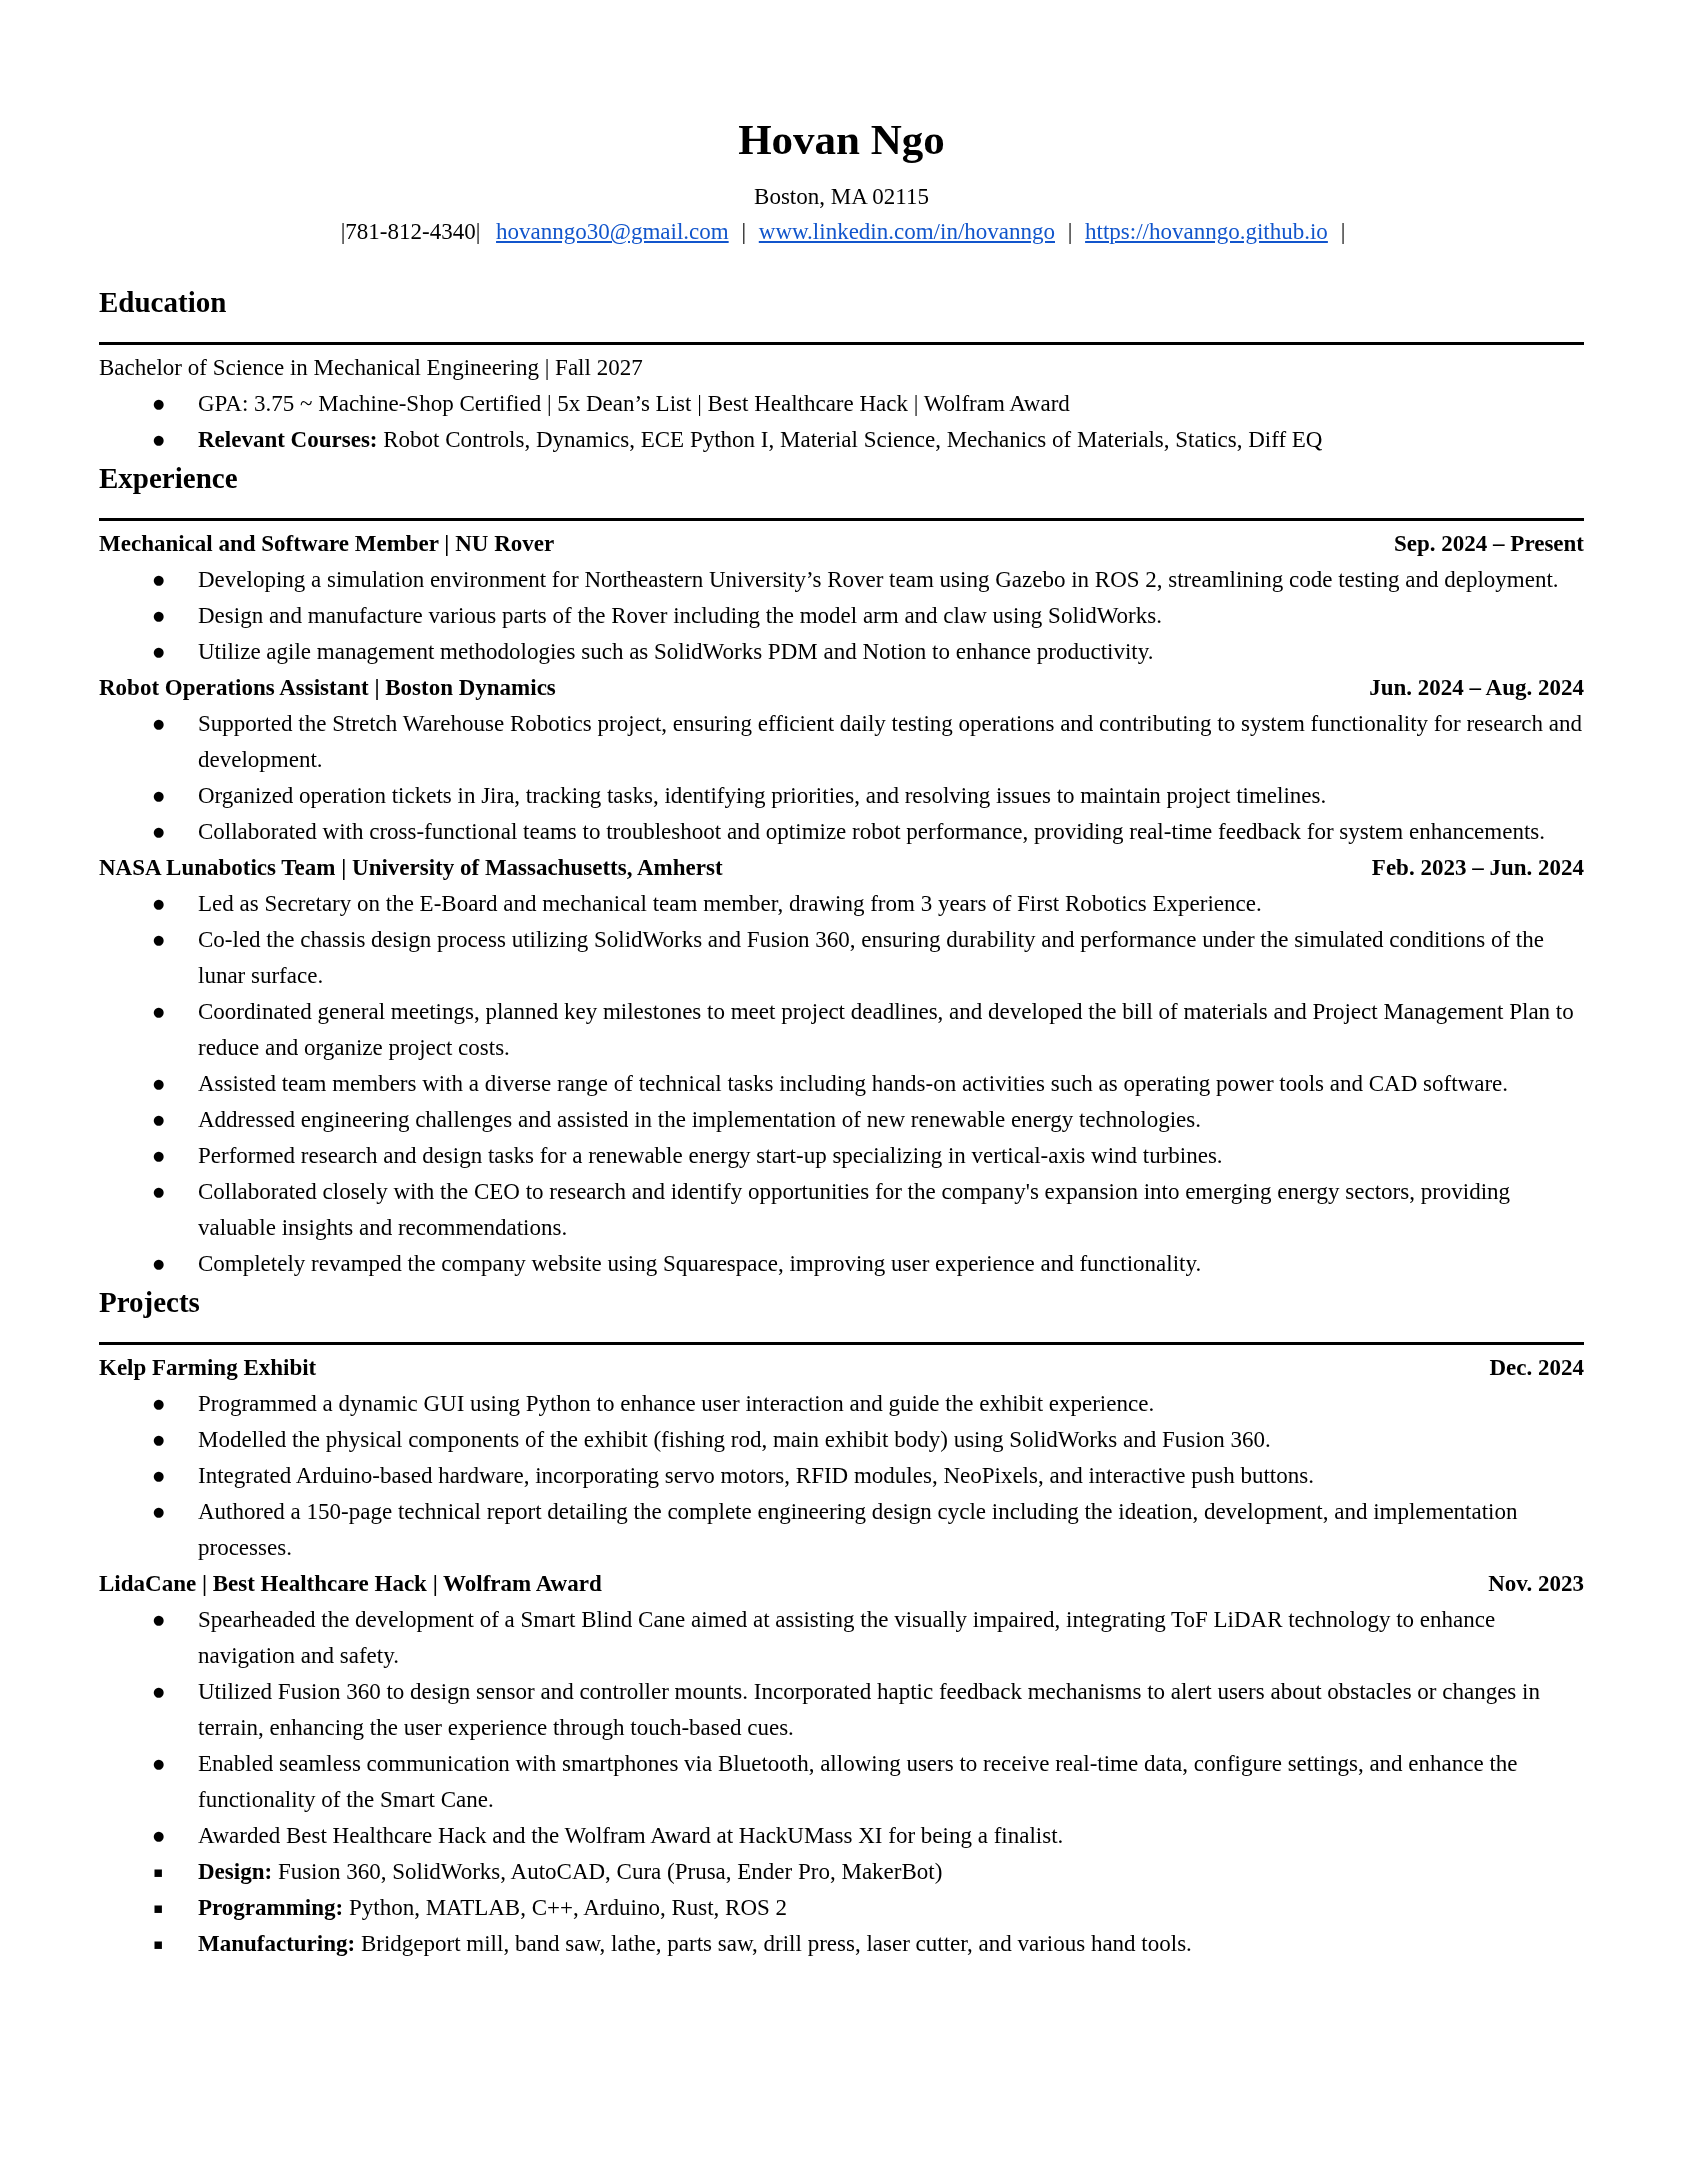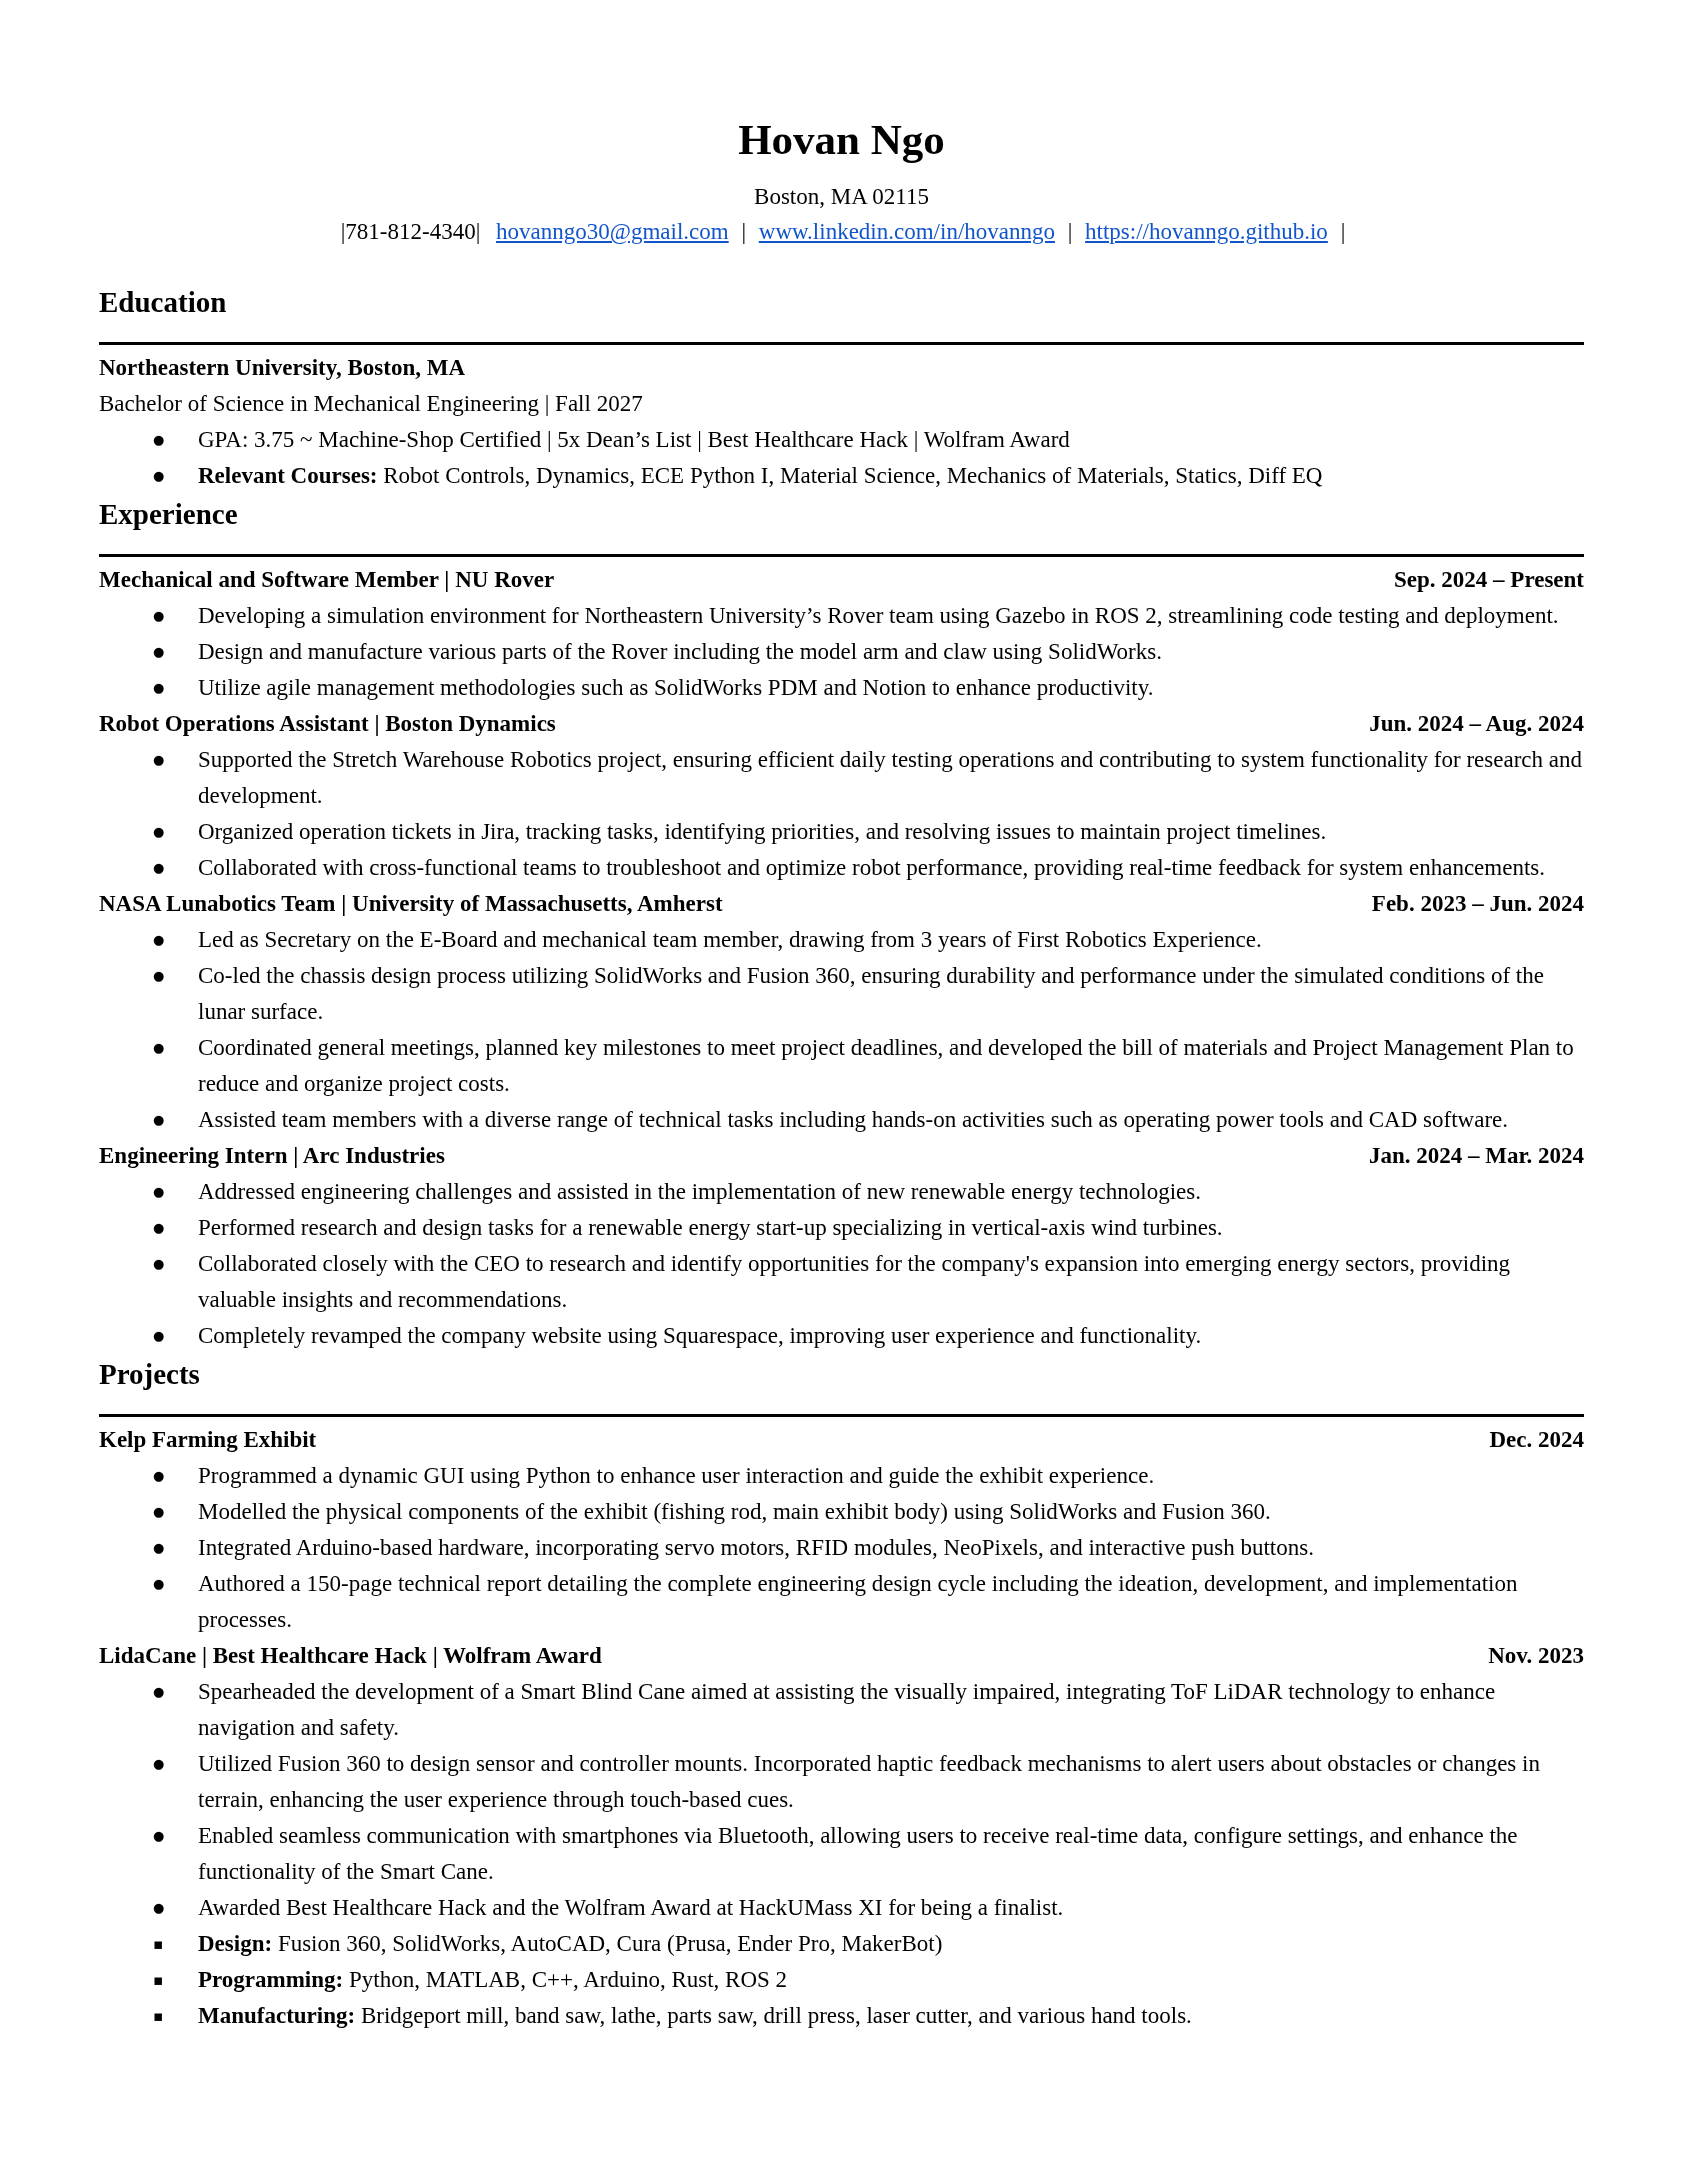--- a/index.html
+++ b/index.html
@@ -51,21 +51,20 @@
       <span class="sep">|</span>
       <a class="link">www.linkedin.com/in/hovanngo</a>
       <span class="sep">|</span>
       <a class="link">https://hovanngo.github.io</a>
       <span class="sep">|</span>
     </div>
   </header>
 
   <section>
     <h2 class="shead first">Education</h2>
-    <div class="b">Northeastern University, Boston, MA</div>
     <div>Bachelor of Science in Mechanical Engineering | Fall 2027</div>
     <ul class="bullets">
       <li><span>GPA: 3.75 ~ Machine-Shop Certified | 5x Dean’s List | Best Healthcare Hack | Wolfram Award</span></li>
       <li><span class="b">Relevant Courses:</span><span> Robot Controls, Dynamics, ECE Python I, Material Science, Mechanics of Materials, Statics, Diff EQ</span></li>
     </ul>
   </section>
 
   <section>
     <h2 class="shead">Experience</h2>
 
@@ -100,24 +99,20 @@
       </div>
       <ul class="bullets">
         <li><span>Led as Secretary on the E-Board and mechanical team member, drawing from 3 years of First Robotics Experience.</span></li>
         <li><span>Co-led the chassis design process utilizing SolidWorks and Fusion 360, ensuring durability and performance under the simulated conditions of the lunar surface.</span></li>
         <li><span>Coordinated general meetings, planned key milestones to meet project deadlines, and developed the bill of materials and Project Management Plan to reduce and organize project costs.</span></li>
         <li><span>Assisted team members with a diverse range of technical tasks including hands-on activities such as operating power tools and CAD software.</span></li>
       </ul>
     </div>
 
     <div class="entry">
-      <div class="row">
-        <span class="b">Engineering Intern | Arc Industries</span>
-        <span class="dates">Jan. 2024 – Mar. 2024</span>
-      </div>
       <ul class="bullets">
         <li><span>Addressed engineering challenges and assisted in the implementation of new renewable energy technologies.</span></li>
         <li><span>Performed research and design tasks for a renewable energy start-up specializing in vertical-axis wind turbines.</span></li>
         <li><span>Collaborated closely with the CEO to research and identify opportunities for the company's expansion into emerging energy sectors, providing valuable insights and recommendations.</span></li>
         <li><span>Completely revamped the company website using Squarespace, improving user experience and functionality.</span></li>
       </ul>
     </div>
   </section>
 
   <section>

